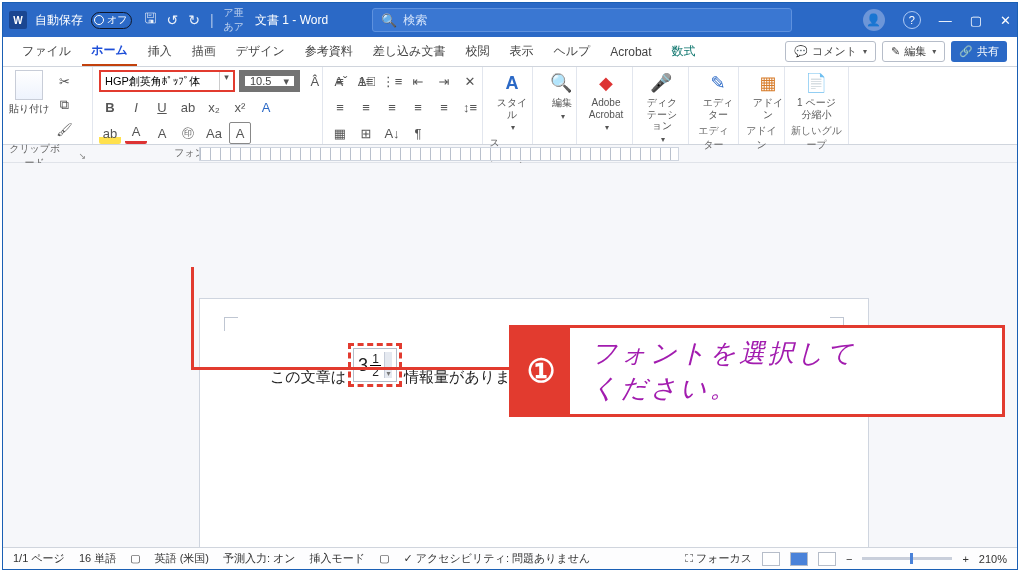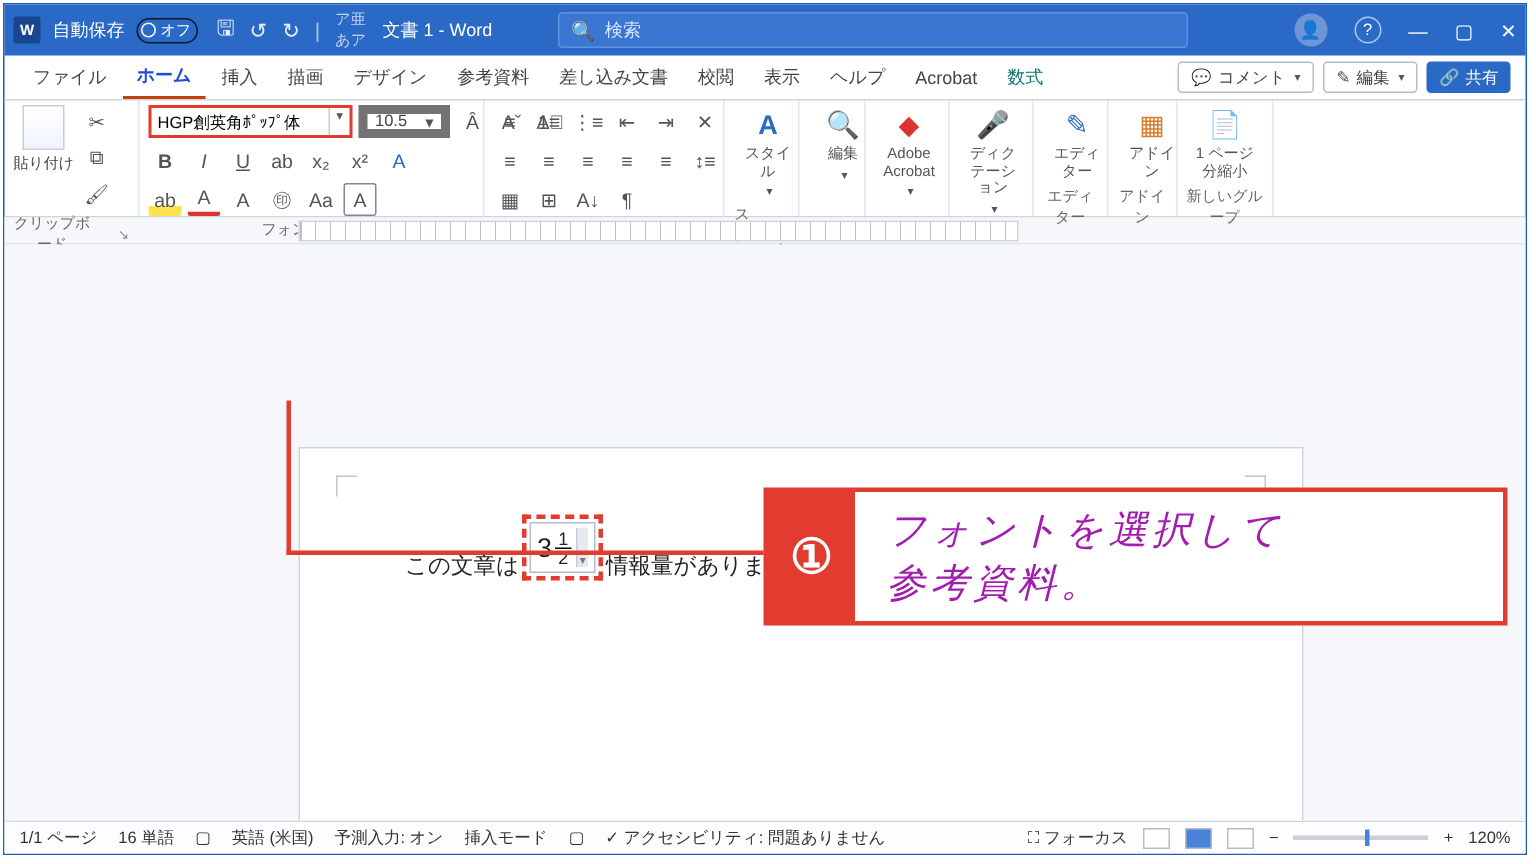--- a/index.html
+++ b/index.html
@@ -327,21 +327,21 @@
       <div class="strip"></div>
     </div>
 
   <div class="docwrap">
     <div class="redline vline"></div>
     <div class="redline hline"></div>
 
     <div class="callout">
       <div class="num">①</div>
       <div class="txt">
-        <span>フォントを選択して</span><br><span>参考資料。</span>
+        <span>フォントを選択して</span><br><span>ください。</span>
       </div>
     </div>
 
     <div class="page">
       <span class="cornerTL"></span>
       <span class="cornerTR"></span>
       <div class="docline">
         <span>この文章は</span>
         <span class="eqsel">
           <span class="box">
@@ -374,17 +374,17 @@
     <div class="right">
       <span>⛶ <span>フォーカス</span></span>
       <span class="viewbtn"></span>
       <span class="viewbtn act"></span>
       <span class="viewbtn"></span>
       <span>−</span>
       <span class="zoomslider">
           <span class="thumb"></span>
         </span>
       <span>+</span>
-      <span>120%</span>
+      <span>210%</span>
     </div>
   </div>
 
 </div>
 
 </body></html>

